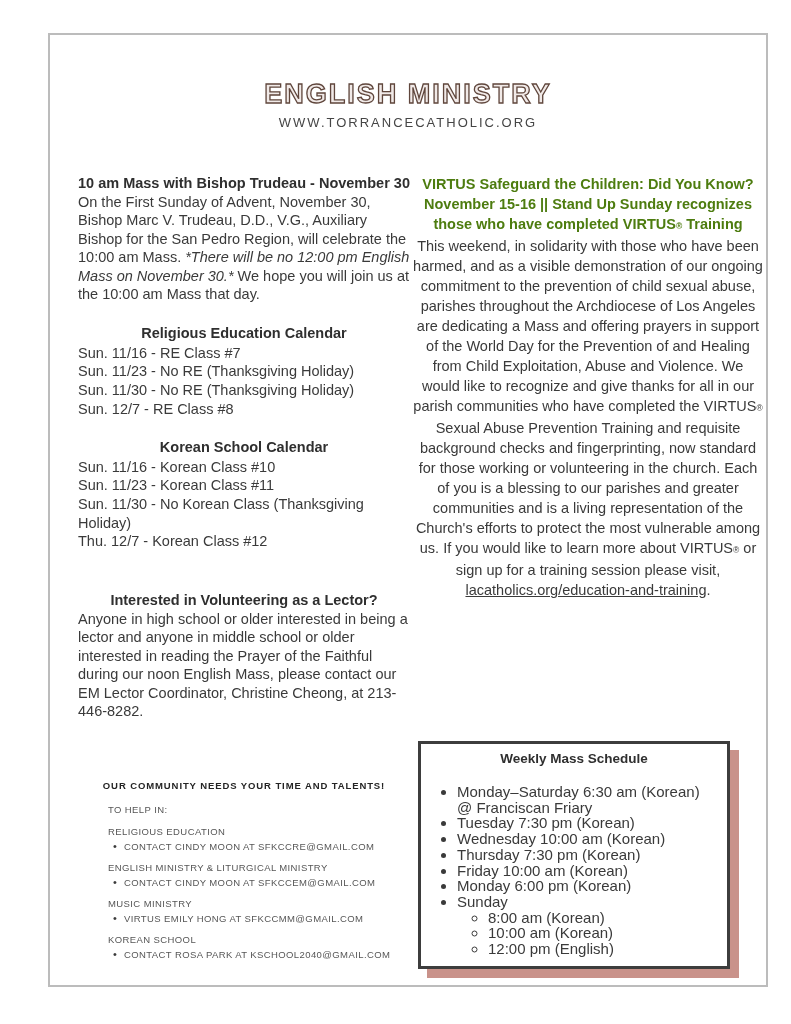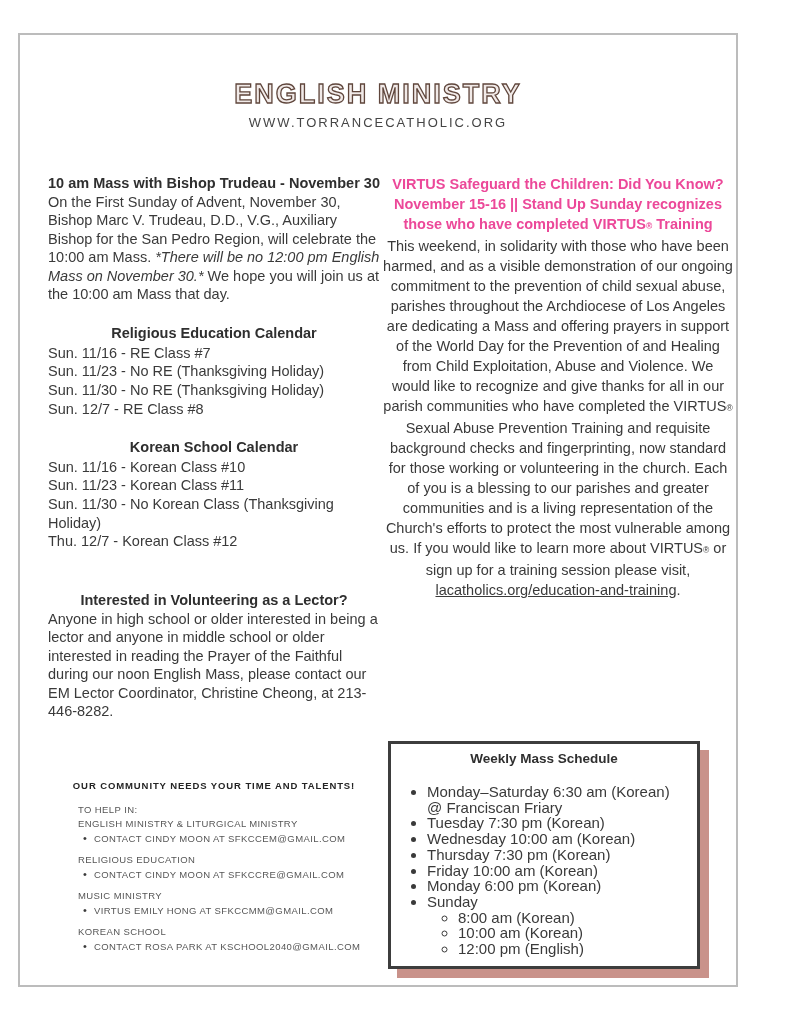--- a/index.html
+++ b/index.html
@@ -1,48 +1,48 @@
 <!DOCTYPE html>
 <html><head>
 <meta charset="utf-8">
 <style>
   html,body{margin:0;padding:0;background:#ffffff;width:791px;height:1024px;
     font-family:"Liberation Sans",sans-serif;color:#3a3a3a;}
-  .sheet{position:absolute;left:18px;top:33px;width:720px;height:954px;
+  .sheet{position:absolute;left:48px;top:33px;width:720px;height:954px;
     border:2px solid #bcbcbc;background:#ffffff;box-sizing:border-box;}
 
   
   .masthead{position:absolute;left:0;top:44px;width:100%;text-align:center;}
   .title{margin:0;font-size:27px;font-weight:700;letter-spacing:2px;color:#5f463c;}
   @supports (-webkit-text-stroke:1px black){
     .title{color:rgba(216,196,188,.35);-webkit-text-stroke:1.3px #5f463c;}
   }
   .subtitle{margin-top:5px;font-size:13px;letter-spacing:2px;color:#454545;font-weight:500;}
 
   
   .sec{position:absolute;left:28px;width:332px;}
   .sec h2{margin:0;font-size:14.5px;font-weight:700;text-align:center;
     line-height:18.5px;color:#2f2f2f;}
   .sec .body{margin:0;font-size:14.5px;line-height:18.5px;text-align:left;}
   .cal-list{font-size:14.5px;line-height:18.7px;margin-top:1px;}
 
   
   .virtus{position:absolute;left:362px;top:139px;width:352px;text-align:center;}
-  .virtus h2{margin:0;font-size:14.5px;font-weight:700;line-height:20px;color:#ec4899;}
+  .virtus h2{margin:0;font-size:14.5px;font-weight:700;line-height:20px;color:#4d7c0f;}
   .virtus p{margin:0;font-size:14.5px;line-height:20px;}
   .reg{font-size:8.5px;}
   .link{color:#3a3a3a;text-decoration:underline;cursor:pointer;}
 
   
   .community{position:absolute;left:28px;top:745px;width:332px;}
   .community-heading{margin:0 0 13px 0;font-size:9.5px;font-weight:700;
     letter-spacing:.9px;text-align:center;color:#242424;}
   .community-body{font-size:9.5px;letter-spacing:.4px;color:#565656;
     padding-left:30px;line-height:12px;}
-  .community-intro{margin-bottom:2px;}
+  .community-intro{margin-bottom:10px;}
   .cgroup{margin-bottom:9px;}
   .cgroup-label{margin-bottom:3px;}
   .cgroup-contact{position:relative;padding-left:16px;}
   .cgroup-contact::before{content:"•";position:absolute;left:5px;top:-1px;
     color:#3a3a3a;font-size:11px;}
 
   
   .mass-box{position:absolute;left:368px;top:706px;width:312px;box-sizing:border-box;
     border:3px solid #3d3d3d;background:#ffffff;box-shadow:9px 9px 0 0 #c9928a;
     padding:7px 12px 9px 12px;}
@@ -90,26 +90,26 @@
   <section class="sec" style="top:556px">
     <h2>Interested in Volunteering as a Lector?</h2>
     <p class="body">Anyone in high school or older interested in being a lector and anyone in middle school or older interested in reading the Prayer of the Faithful during our noon English Mass, please contact our EM Lector Coordinator, Christine Cheong, at 213-446-8282.</p>
   </section>
 
   <section class="community">
     <h2 class="community-heading">OUR COMMUNITY NEEDS YOUR TIME AND TALENTS!</h2>
     <div class="community-body">
       <div class="community-intro">TO HELP IN:</div>
       <div class="cgroup">
+        <div class="cgroup-label">RELIGIOUS EDUCATION</div>
+        <div class="cgroup-contact">CONTACT CINDY MOON AT SFKCCRE@GMAIL.COM</div>
+      </div>
+      <div class="cgroup">
         <div class="cgroup-label">ENGLISH MINISTRY &amp; LITURGICAL MINISTRY</div>
         <div class="cgroup-contact">CONTACT CINDY MOON AT SFKCCEM@GMAIL.COM</div>
-      </div>
-      <div class="cgroup">
-        <div class="cgroup-label">RELIGIOUS EDUCATION</div>
-        <div class="cgroup-contact">CONTACT CINDY MOON AT SFKCCRE@GMAIL.COM</div>
       </div>
       <div class="cgroup">
         <div class="cgroup-label">MUSIC MINISTRY</div>
         <div class="cgroup-contact">VIRTUS EMILY HONG AT SFKCCMM@GMAIL.COM</div>
       </div>
       <div class="cgroup">
         <div class="cgroup-label">KOREAN SCHOOL</div>
         <div class="cgroup-contact">CONTACT ROSA PARK AT KSCHOOL2040@GMAIL.COM</div>
       </div>
     </div>

